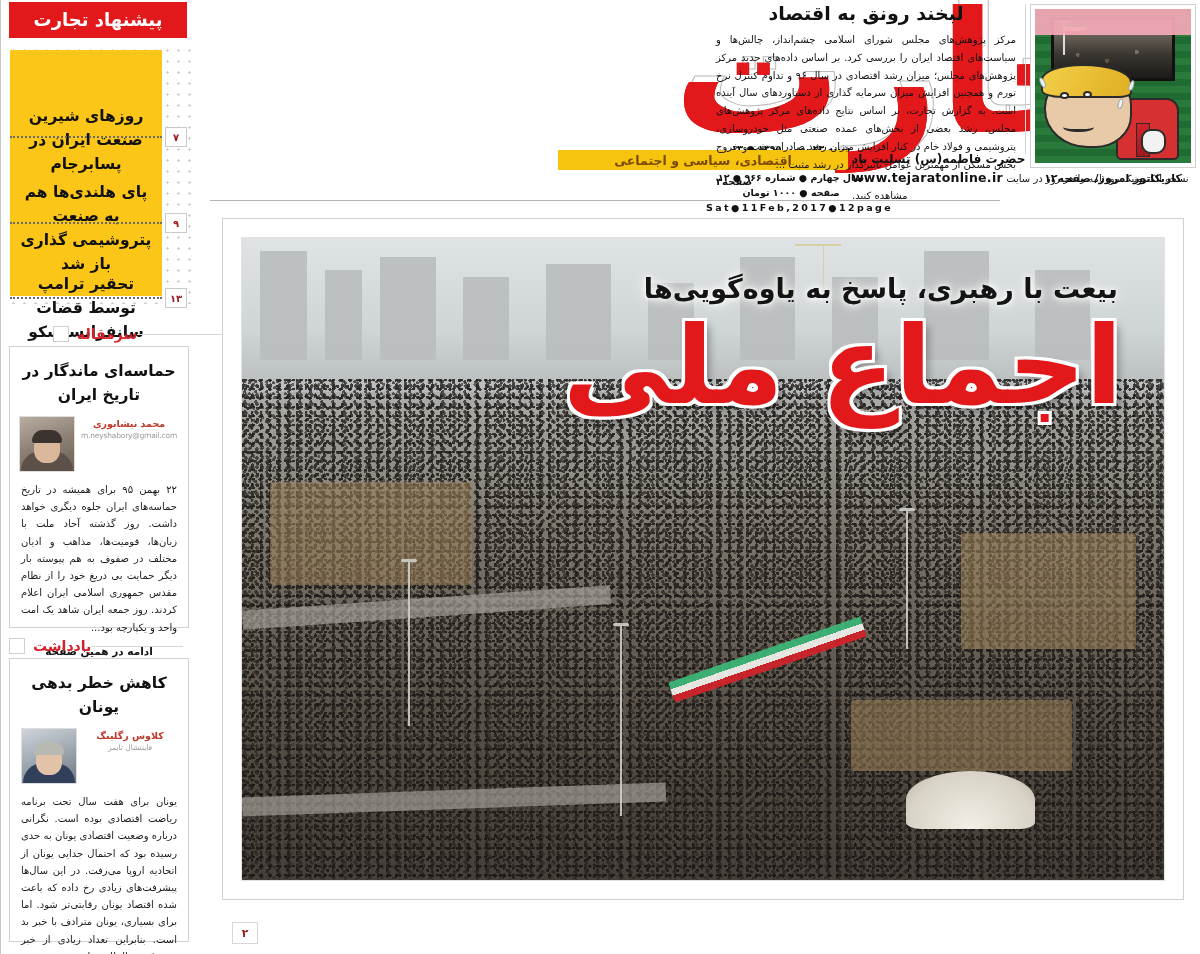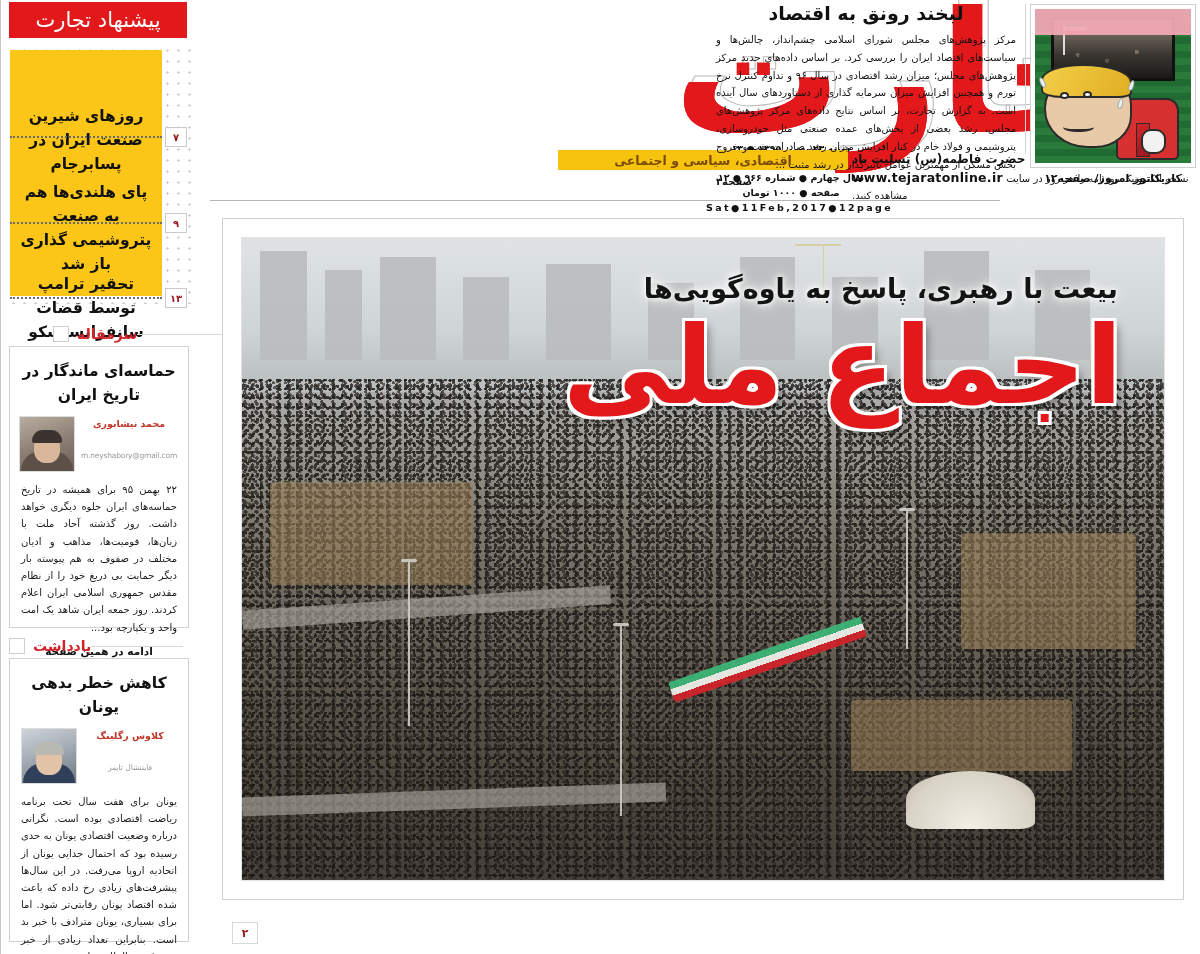--- a/index.html
+++ b/index.html
@@ -19,21 +19,21 @@
     border-left: 1px solid #c9c9c9;
     background: #fff;
   }
   .promo-banner {
     position: absolute; left: 8px; top: 2px;
     width: 178px; height: 36px;
     background: #e2181b;
     display: flex; align-items: center; justify-content: center;
   }
   .promo-banner-text {
-    color: #fff; font-size: 21px; font-weight: normal;
+    color: #fff; font-size: 18px; font-weight: bold;
     letter-spacing: -0.5px; line-height: 1;
   }
 
   .dotted-field {
     position: absolute; left: 5px; top: 42px;
     width: 186px; height: 262px;
     background-color: #ffffff;
     background-image: radial-gradient(#cfcfcf 1.1px, transparent 1.2px);
     background-size: 11px 11px;
     background-position: 2px 3px;
@@ -107,21 +107,21 @@
     margin-bottom: 9px;
   }
   .byline-row { display: flex; flex-direction: row; gap: 6px; }
   .byline-block { flex: 1; padding-top: 2px; }
   .byline-name {
     font-size: 9.5px; font-weight: bold; color: #c0392b;
     text-align: center; line-height: 1.35;
   }
   .byline-sub {
     font-size: 7.5px; color: #9a9a9a; text-align: center;
-    line-height: 1.4; letter-spacing: -0.2px; margin-top: 20px;
+    line-height: 1.4; letter-spacing: -0.2px;
   }
   .author-photo {
     width: 56px; height: 56px; flex: none;
     border: 1px solid #ddd; overflow: hidden; position: relative;
     background: #cfc9c2;
   }
   .ph-a { background: linear-gradient(160deg,#b9ada1 0%,#8d7f73 50%,#6d6158 100%); }
   .ph-b { background: linear-gradient(160deg,#cfd4da 0%,#9aa3ac 55%,#6f7780 100%); }
   .ph-face {
     position: absolute; left: 50%; top: 30%; transform: translateX(-50%);

